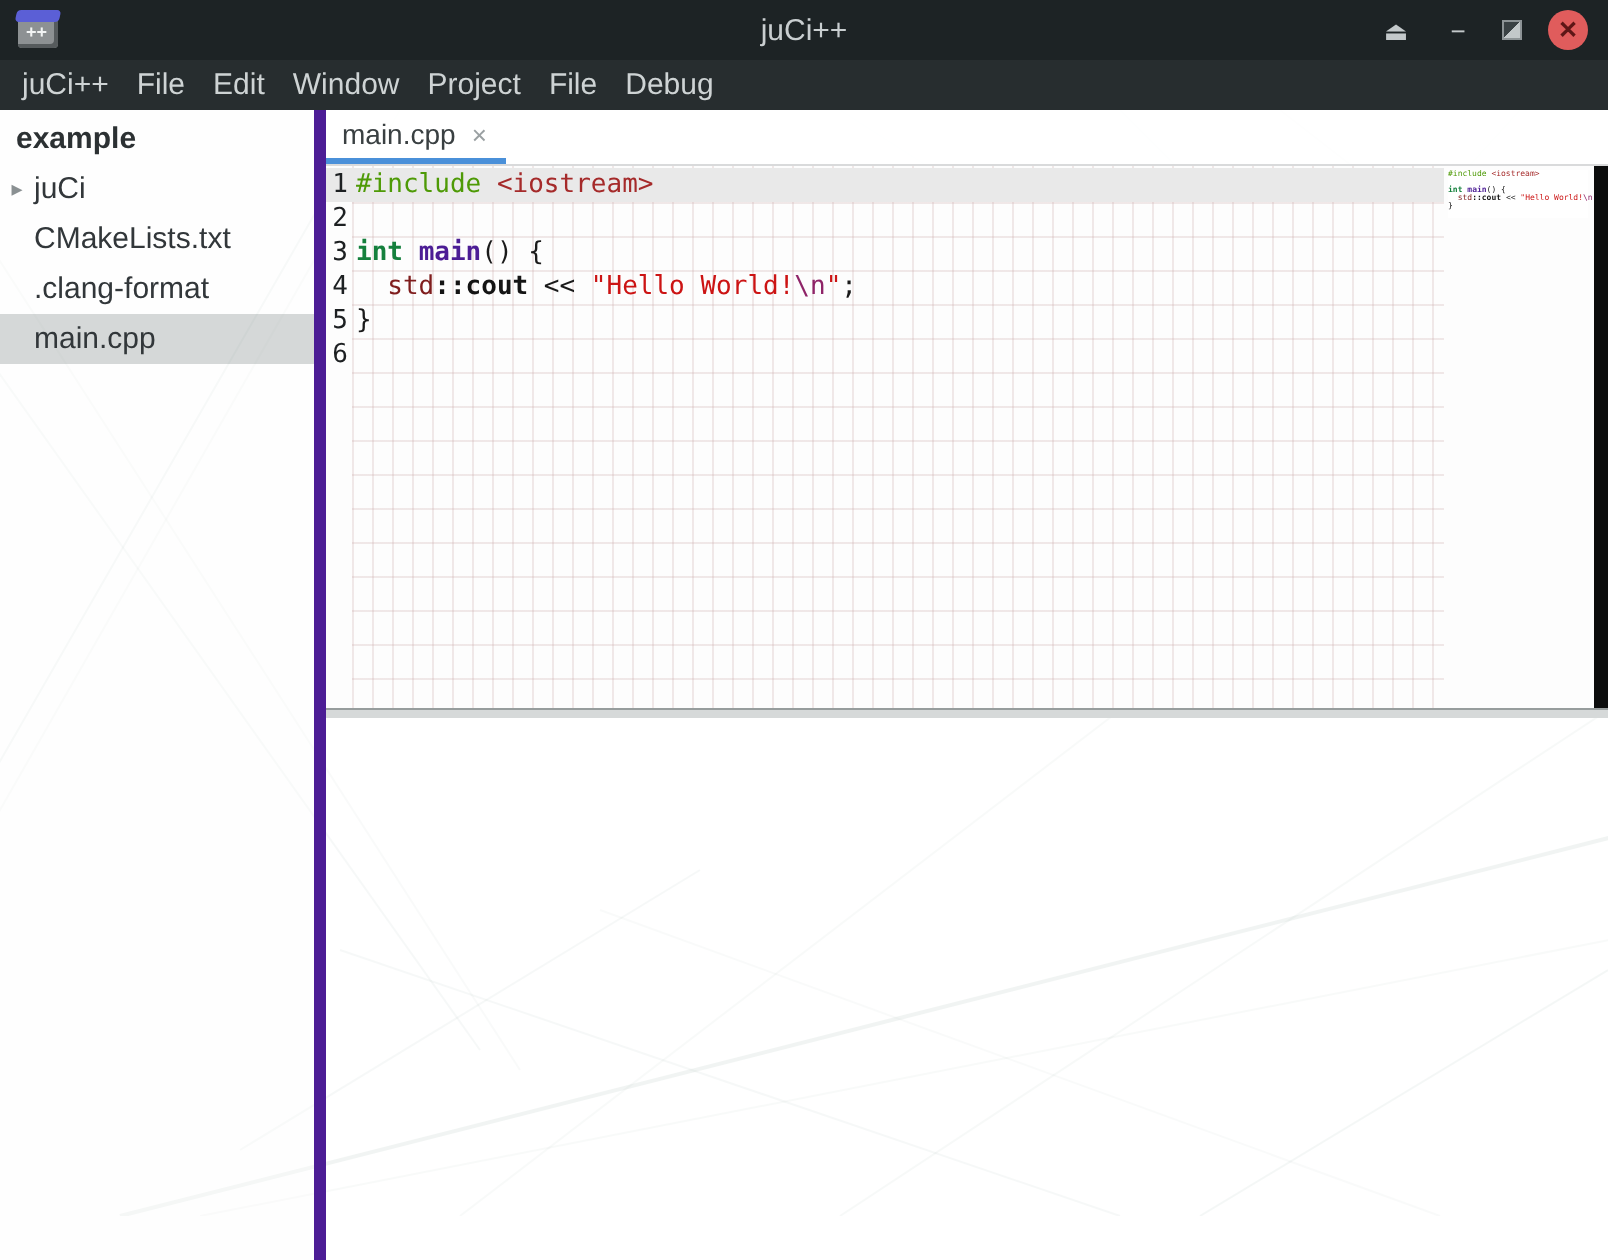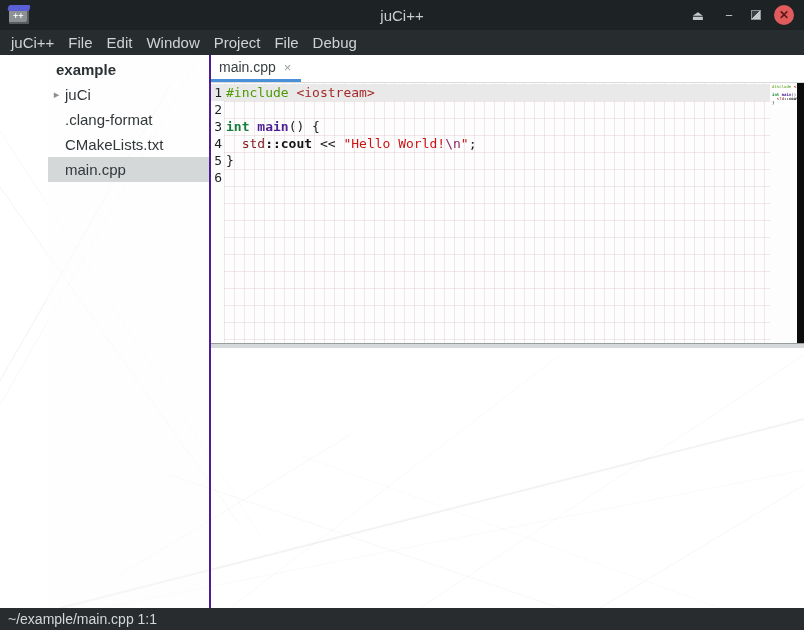--- a/index.html
+++ b/index.html
@@ -32,22 +32,22 @@
   
   .menubar { height:25px; background:#272d2f; display:flex; align-items:center;
              padding-left:4px; flex:0 0 auto; }
   .menu-item { color:#ced3d4; font-size:15px; padding:0 7px; line-height:25px; }
 
   
   .content { flex:1 1 auto; position:relative; background:#ffffff; display:flex; }
   .texture { position:absolute; inset:0; z-index:0; }
 
   
-  .sidebar { width:163px; flex:0 0 163px; border-right:2px solid #4c1d95;
-             position:relative; z-index:1; background:rgba(253,253,253,0.55);margin-left:48px; }
+  .sidebar { width:163px; flex:0 0 163px; border-right:6px solid #4c1d95;
+             position:relative; z-index:1; background:rgba(253,253,253,0.55); }
   .side-header { font-weight:bold; color:#2c3133; font-size:15px; padding:6px 8px 4px 8px; }
   .tree-item { height:25px; display:flex; align-items:center; font-size:15px;
                color:#32373a; }
   .tree-item .expander { width:17px; text-align:center; color:#8a9092; font-size:11px; }
   .tree-item.selected { background:rgba(70,80,82,0.22); }
 
   
   .main-col { flex:1 1 auto; display:flex; flex-direction:column; position:relative;
               z-index:1; min-width:0; }
 
@@ -151,25 +151,25 @@
 
     <div class="sidebar">
       <div class="side-header">example</div>
       <div id="file-tree">
           <div class="tree-item">
             <span class="expander">▸</span>
             <span>juCi</span>
           </div>
           <div class="tree-item">
             <span class="expander"></span>
-            <span>.clang-format</span>
+            <span>CMakeLists.txt</span>
           </div>
           <div class="tree-item">
             <span class="expander"></span>
-            <span>CMakeLists.txt</span>
+            <span>.clang-format</span>
           </div>
           <div class="tree-item selected">
             <span class="expander"></span>
             <span>main.cpp</span>
           </div>
         </div>
     </div>
 
     <div class="main-col">
 
@@ -200,17 +200,14 @@
           </div>
         <div class="editor-scrollstrip"></div>
       </div>
 
       <div class="splitter"></div>
 
       <div class="bottom-panel"></div>
     </div>
   </div>
 
-  <div class="statusbar">
-    <span>~/example/main.cpp 1:1</span>
-  </div>
 
 </div>
 
 </body></html>

